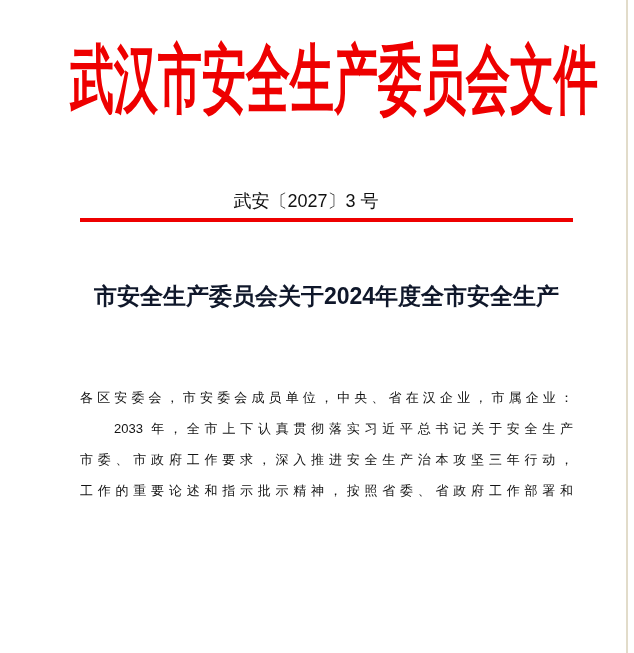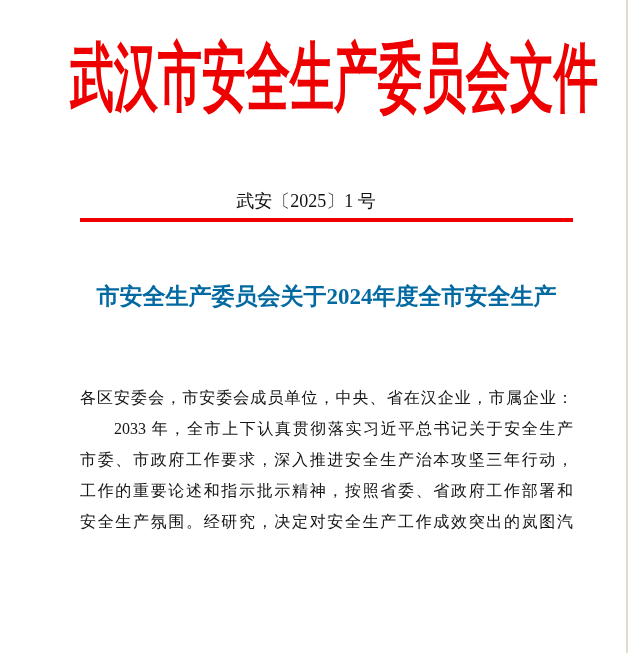--- a/index.html
+++ b/index.html
@@ -6,21 +6,21 @@
     margin: 0;
     padding: 0;
     background: #ffffff;
   }
   .page {
     position: relative;
     width: 634px;
     height: 653px;
     background: #ffffff;
     overflow: hidden;
-    font-family: Liberation Serif, serif;
+    font-family: Liberation Sans, sans-serif;
     color: #1a1a1a;
   }
   
   .page-edge {
     position: absolute;
     top: 0;
     left: 626px;
     width: 2px;
     height: 100%;
     background: #e2dcca;
@@ -64,59 +64,58 @@
   
   .doc-title {
     position: absolute;
     top: 280px;
     left: 70px;
     width: 513px;
     text-align: center;
     font-size: 23px;
     font-weight: 700;
     line-height: 33px;
-    color: #0369a1;
+    color: #0f172a;
   }
   
   .body-text {
     position: absolute;
     top: 382px;
     left: 80px;
     width: 493px;
-    font-size: 16px;
+    font-size: 13px;
     line-height: 31px;
     color: #141414;
   }
   .line {
     text-align: justify;
     text-align-last: justify;
     white-space: nowrap;
   }
   .line.indent {
     text-indent: 34px;
   }
 </style>
 </head>
 <body>
 
 <div class="page">
 
   <div class="org-title">武汉市安全生产委员会文件</div>
 
-  <div class="doc-number">武安〔2025〕1 号</div>
+  <div class="doc-number">武安〔2027〕3 号</div>
 
   <div class="divider"></div>
 
   <div class="doc-title">
     <div>市安全生产委员会关于2024年度全市安全生产</div>
   </div>
 
   <div class="body-text">
     <div class="line">各区安委会，市安委会成员单位，中央、省在汉企业，市属企业：</div>
     <div class="line indent">2033 年，全市上下认真贯彻落实习近平总书记关于安全生产</div>
     <div class="line">市委、市政府工作要求，深入推进安全生产治本攻坚三年行动，</div>
     <div class="line">工作的重要论述和指示批示精神，按照省委、省政府工作部署和</div>
-    <div class="line">安全生产氛围。经研究，决定对安全生产工作成效突出的岚图汽</div>
   </div>
 
   <div class="page-edge"></div>
 
 </div>
 
 </body></html>

